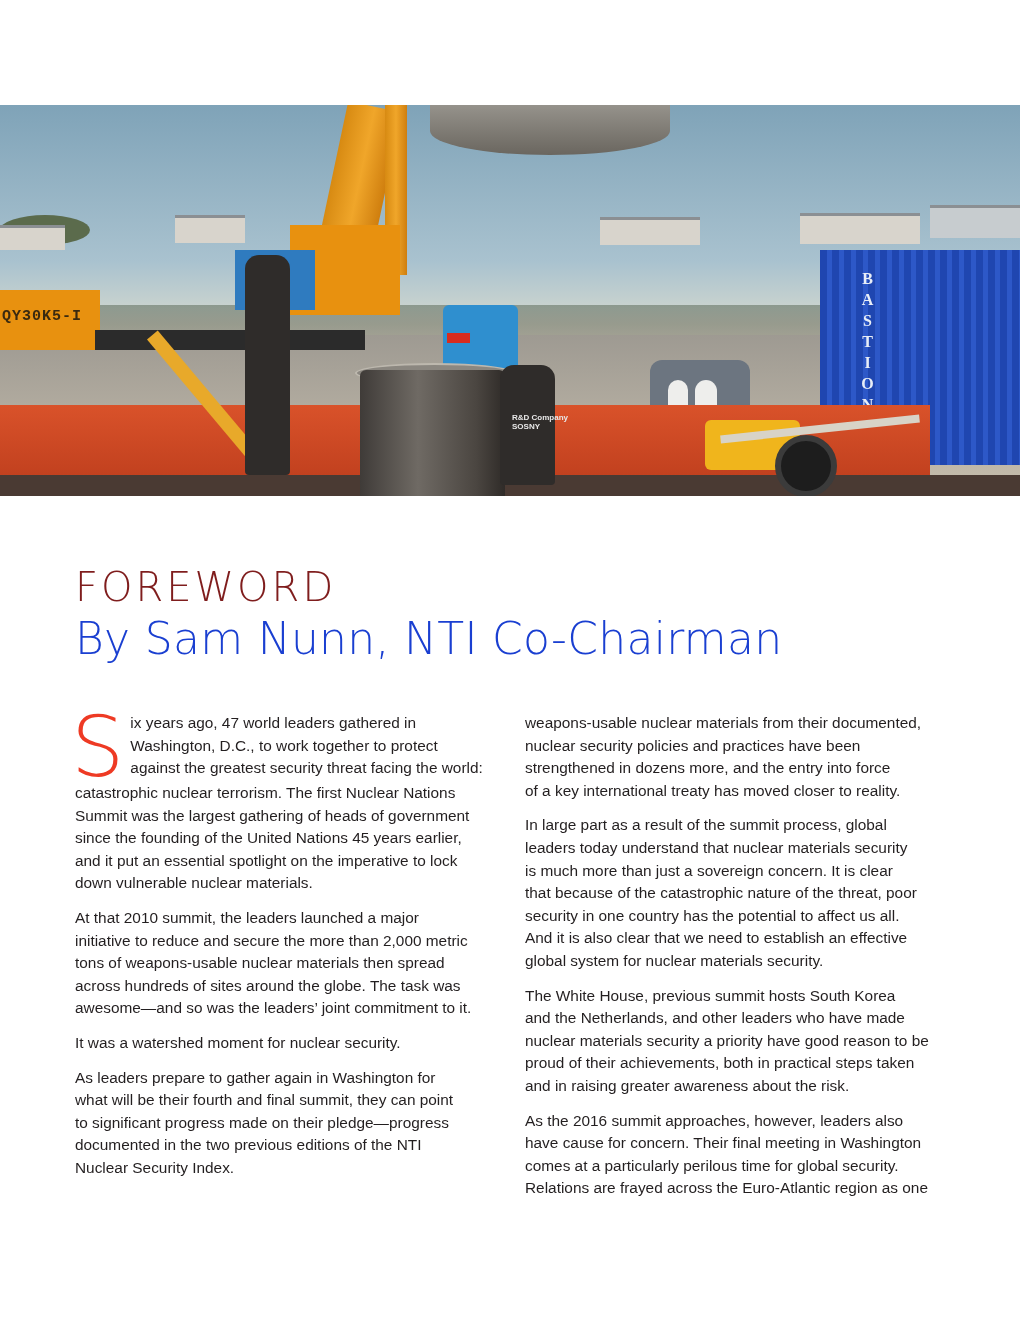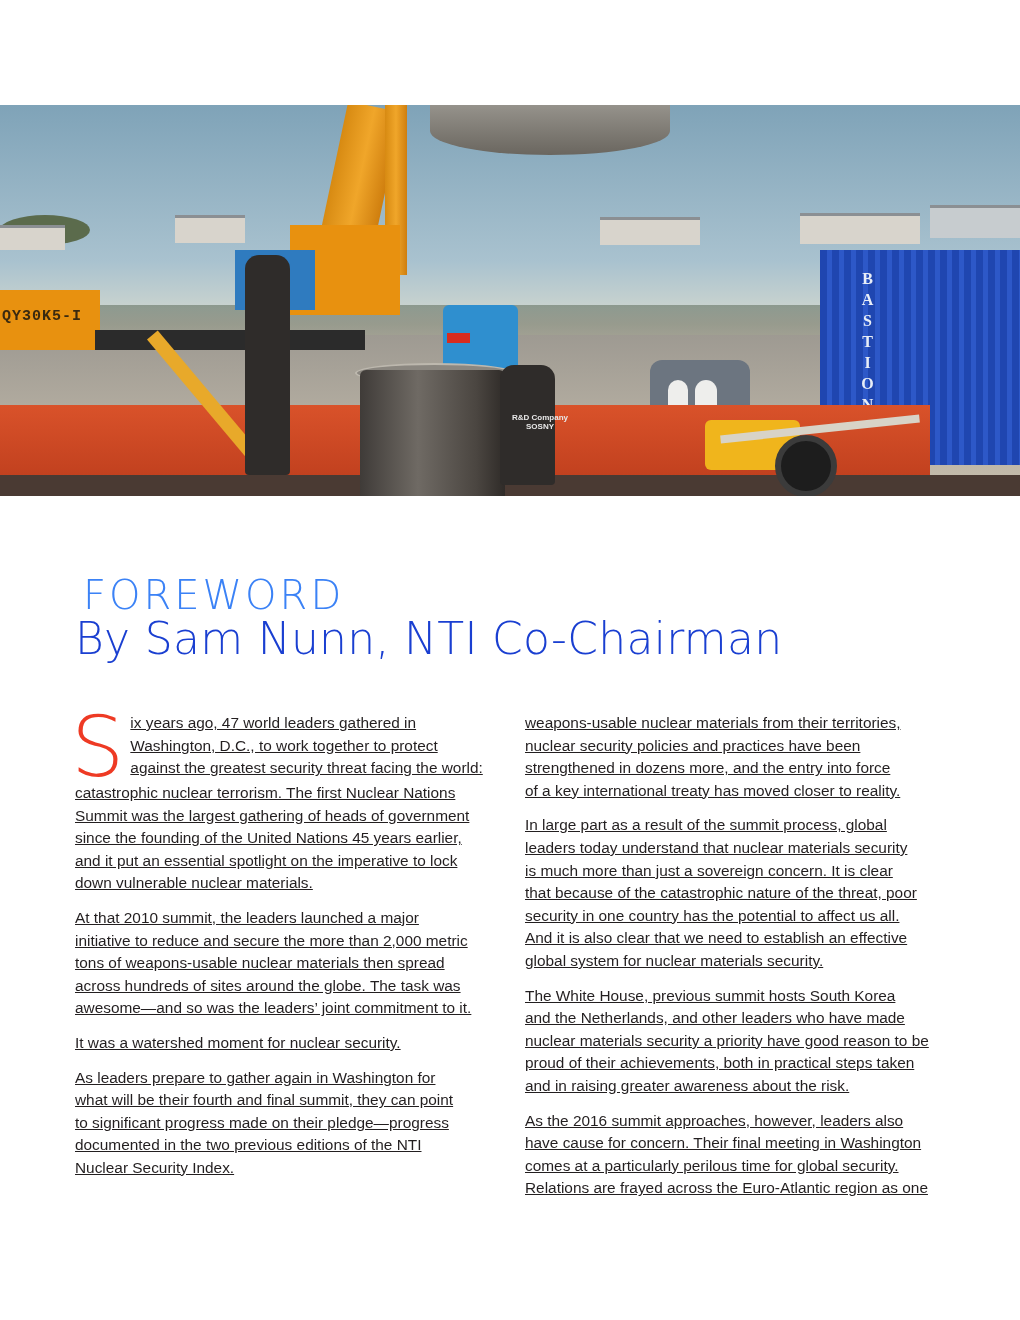--- a/index.html
+++ b/index.html
@@ -31,37 +31,37 @@
            background: linear-gradient(#9e9b94, #6a665f); border-radius: 0 0 50% 50% / 0 0 40% 40%; }
   .photo .blue-cask { position: absolute; left: 443px; top: 200px; width: 75px; height: 75px; background: #2f8fcf;
            border-radius: 6px; }
   .photo .hazard-tag { position: absolute; left: 447px; top: 228px; width: 23px; height: 10px; background: #d82c1f; }
   .photo .container { position: absolute; left: 820px; top: 145px; width: 200px; height: 215px;
            background: repeating-linear-gradient(90deg,#1f46b0 0 7px,#2d58c8 7px 12px); }
   .photo .container-label { position: absolute; left: 858px; top: 165px; color: #e8eef7; font: bold 16px "Liberation Serif", serif;
            writing-mode: vertical-rl; letter-spacing: 4px; text-orientation: upright; }
   .photo .person { position: absolute; background: #2f2c2a; border-radius: 14px 14px 4px 4px; }
   .photo .person.white { background: #eeeeec; }
-  .photo .shirt-text { position: absolute; left: 512px; top: 308px; color: #e8e8e8; font: bold 8px "Liberation Sans", sans-serif; text-align: center; line-height: 9px; }
+  .photo .shirt-text { position: absolute; left: 512px; top: 308px; color: #e8e8e8; font: bold 8px "Liberation Sans", sans-serif; text-align: left; line-height: 9px; }
   .photo .van { position: absolute; left: 650px; top: 255px; width: 100px; height: 50px; background: #6c7580; border-radius: 12px 12px 4px 4px; }
   .photo .yellow-frame { position: absolute; left: 705px; top: 315px; width: 95px; height: 50px; background: #f0b51c; border-radius: 6px; }
   .photo .wheel { position: absolute; border-radius: 50%; background: #1d1d1d; border: 6px solid #3b3b3b; }
 
   
   .title { position: absolute; left: 75px; top: 564px; font-family: "DejaVu Sans", sans-serif;
-           font-weight: 200; color: #3b82f6; font-size: 40px; letter-spacing: 3px; margin: 8px; }
+           font-weight: 200; color: #7f1d1d; font-size: 40px; letter-spacing: 3px; margin: 0; }
   .subtitle { position: absolute; left: 75px; top: 613px; font-family: "DejaVu Sans", sans-serif;
            font-weight: 200; color: #1a3fd1; font-size: 44px; letter-spacing: 0.3px; margin: 0; }
 
   
   .col { position: absolute; top: 712px; font-size: 15.4px; line-height: 22.6px; color: #231f20; }
   .col.left { left: 75px; width: 420px; }
   .col.right { left: 525px; width: 430px; }
   .col p { margin: 0 0 12px 0; }
-  .col .line { display: block; white-space: nowrap; text-decoration: underline; }
+  .col .line { display: block; white-space: nowrap; }
   .dropcap { float: left; font-family: "DejaVu Sans", sans-serif; font-weight: 200; font-size: 84px;
              line-height: 66px; color: #ee3a24; margin: 2px 6px 0 -4px; height: 68px; }
 </style>
 </head>
 <body>
 
 <div class="photo">
   <div class="horizon"></div>
   <div class="tarmac"></div>
   <div class="tree" style="left:0;top:110px;width:90px;height:30px;"></div>
@@ -137,21 +137,21 @@
     <span class="line">As leaders prepare to gather again in Washington for</span>
     <span class="line">what will be their fourth and final summit, they can point</span>
     <span class="line">to significant progress made on their pledge—progress</span>
     <span class="line">documented in the two previous editions of the NTI</span>
     <span class="line">Nuclear Security Index.</span>
   </p>
 </div>
 
 <div class="col right">
   <p>
-    <span class="line">weapons-usable nuclear materials from their territories,</span>
+    <span class="line">weapons-usable nuclear materials from their documented,</span>
     <span class="line">nuclear security policies and practices have been</span>
     <span class="line">strengthened in dozens more, and the entry into force</span>
     <span class="line">of a key international treaty has moved closer to reality.</span>
   </p>
   <p>
     <span class="line">In large part as a result of the summit process, global</span>
     <span class="line">leaders today understand that nuclear materials security</span>
     <span class="line">is much more than just a sovereign concern. It is clear</span>
     <span class="line">that because of the catastrophic nature of the threat, poor</span>
     <span class="line">security in one country has the potential to affect us all.</span>

